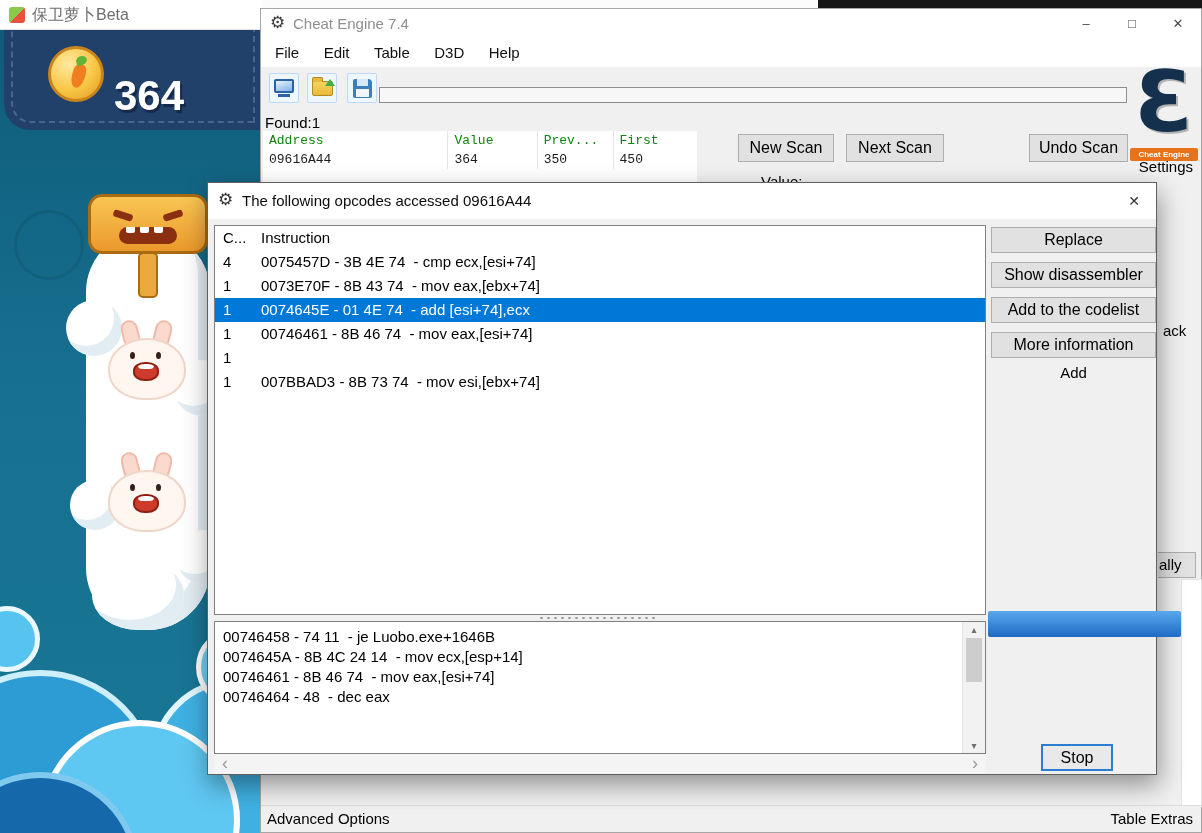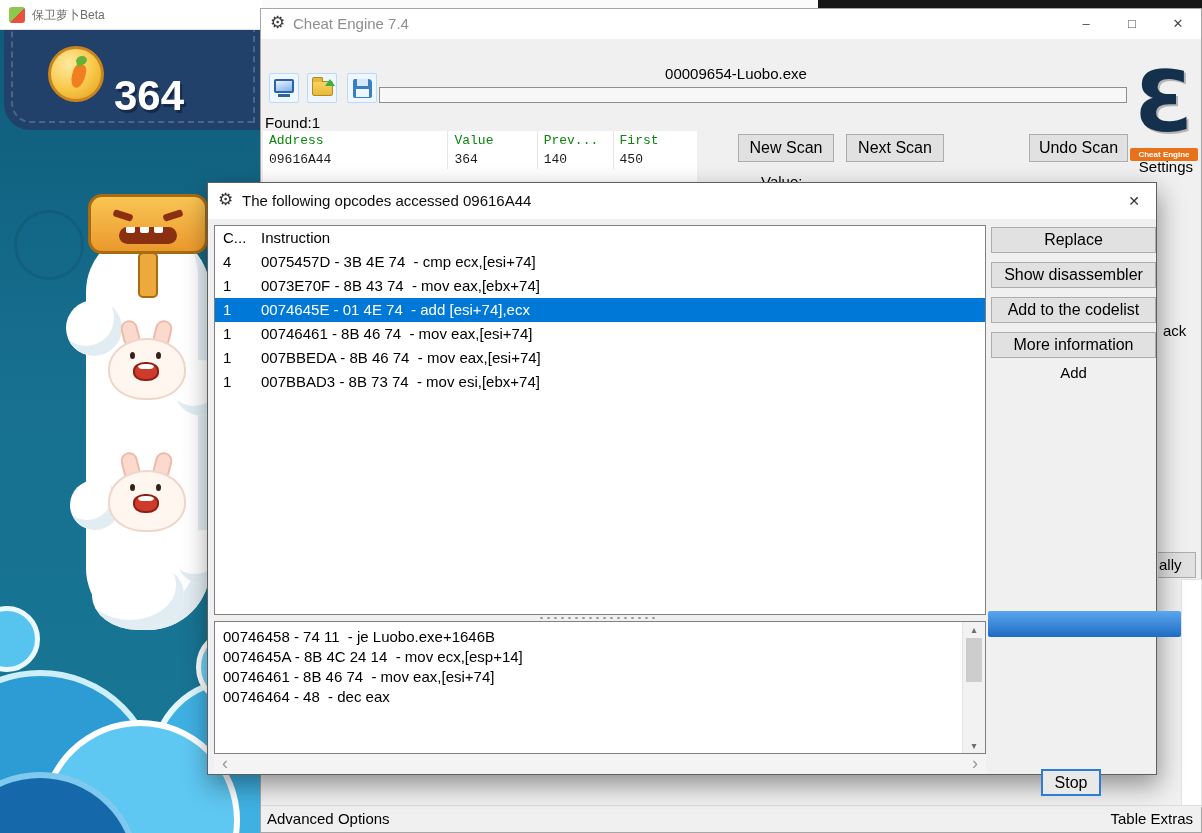--- a/index.html
+++ b/index.html
@@ -4,21 +4,21 @@
 <style>
   *{margin:0;padding:0;box-sizing:border-box}
   html,body{width:1202px;height:833px}
   body{position:relative;overflow:hidden;font-family:"Liberation Sans",sans-serif;background:#fff}
   .abs{position:absolute}
 
   
   #game{left:0;top:0;width:262px;height:833px;background:#0d5f7e;z-index:1}
   #game-titlebar{left:0;top:0;width:262px;height:30px;background:#fff;border-bottom:1px solid #e2e2e2}
   #game-icon{left:9px;top:7px;width:16px;height:16px;border-radius:3px;background:linear-gradient(135deg,#8cc84e 0 50%,#e8513d 50% 100%)}
-  #game-title{left:32px;top:0;line-height:30px;font-size:12px;color:#6e6e6e}
+  #game-title{left:32px;top:0;line-height:30px;font-size:16px;color:#6e6e6e}
   #scene{left:0;top:30px;width:262px;height:803px;overflow:hidden;background:linear-gradient(180deg,#0f5c7a,#177090 45%,#187795)}
   .swirl{border-radius:50%;border:3px solid rgba(0,0,0,.08)}
   #sw1{left:14px;top:180px;width:70px;height:70px}
   #sw2{left:214px;top:390px;width:56px;height:56px}
   #coin-panel{left:4px;top:0;width:258px;height:100px;background:#21416b;border-radius:0 0 0 26px}
   #stitch{left:7px;top:-4px;right:7px;bottom:7px;border:2px dashed #47658f;border-radius:0 0 0 20px}
   .coin{left:44px;top:16px;width:56px;height:56px;border-radius:50%;background:radial-gradient(circle at 35% 30%,#ffe9a0,#f8c645 55%,#dd9b25);border:3px solid #c9851c}
   .carrot{position:absolute;left:21px;top:15px;width:13px;height:24px;background:#f07f1f;border-radius:45% 45% 62% 62%;transform:rotate(16deg)}
   .leaf{position:absolute;left:25px;top:7px;width:11px;height:9px;background:#63b337;border-radius:60% 60% 60% 0;transform:rotate(-18deg)}
   #coin-count{left:110px;top:42px;font-size:42px;font-weight:bold;color:#fff;text-shadow:2px 3px 0 #16294a}
@@ -121,21 +121,21 @@
   #add-label{left:783px;top:181px;width:165px;text-align:center;font-size:15px;color:#000}
   #disasm{left:6px;top:438px;width:772px;height:133px;background:#fff;border:1px solid #808080;padding:5px 8px;font-size:15px;line-height:20px;color:#000}
   .dline{white-space:pre}
   #vscroll{left:754px;top:439px;width:23px;height:131px;background:#f2f2f2;border-left:1px solid #e4e4e4}
   .varrow{position:absolute;left:0;width:22px;text-align:center;font-size:10px;color:#6e6e6e}
   .varrow.up{top:2px}.varrow.dn{bottom:2px}
   .vthumb{position:absolute;left:3px;top:16px;width:16px;height:44px;background:#cdcdcd}
   #hscroll{left:6px;top:571px;width:772px;height:20px;background:#f4f4f4}
   .harrow{position:absolute;top:0;line-height:19px;font-size:18px;color:#9b9b9b}
   .harrow.l{left:8px}.harrow.r{right:8px}
-  #stop-btn{left:833px;top:586px;width:60px;height:27px;border:2px solid #2b7cd3;background:#e9e9e9}
+  #stop-btn{left:833px;top:561px;width:72px;height:27px;border:2px solid #2b7cd3;background:#e9e9e9}
 
   
   #blue-row{left:988px;top:611px;width:193px;height:26px;background:linear-gradient(180deg,#5aa7ee,#1f6bc4);border-radius:2px;z-index:20}
 </style>
 </head>
 <body>
 
 <div id="screen" class="abs" style="left:0;top:0;width:1202px;height:833px">
 
   <div class="abs" id="game">
@@ -201,48 +201,54 @@
 
   <div class="abs" id="ce">
     <div class="abs" id="ce-titlebar">
       <span class="abs" id="ce-icon">⚙</span>
       <span class="abs" id="ce-title">Cheat Engine 7.4</span>
       <span class="abs wctl" id="ce-min">–</span>
       <span class="abs wctl" id="ce-max">□</span>
       <span class="abs wctl" id="ce-close">✕</span>
     </div>
 
+    <div class="abs" id="ce-menubar">
+      <span class="mitem">File</span>
+      <span class="mitem">Edit</span>
+      <span class="mitem">Table</span>
+      <span class="mitem">D3D</span>
+      <span class="mitem">Help</span>
+    </div>
 
     <div class="abs tbtn" id="tool-process">
       <span class="mon"></span>
       <span class="monstand"></span>
     </div>
     <div class="abs tbtn" id="tool-open">
       <span class="folder"></span>
     </div>
     <div class="abs tbtn" id="tool-save">
       <span class="floppy"></span>
     </div>
 
-    <div class="abs" id="process-label">00009654-Luobo.exe</div>
     <div class="abs" id="progressbar"></div>
 
     <div class="abs" id="found"><span>Found:</span><span>1</span></div>
 
     <div class="abs" id="found-table">
       <div class="ftr fhead">
         <span class="fc0">Address</span>
           <span class="fc1">Value</span>
           <span class="fc2">Prev...</span>
           <span class="fc3">First</span>
       </div>
       <div class="ftr fdata">
         <span class="fc0">09616A44</span>
           <span class="fc1">364</span>
-          <span class="fc2">140</span>
+          <span class="fc2">350</span>
           <span class="fc3">450</span>
       </div>
     </div>
 
     <button class="btn" id="new-scan">New Scan</button>
     <button class="btn" id="next-scan">Next Scan</button>
     <button class="btn" id="undo-scan">Undo Scan</button>
 
     <div class="abs" id="value-label">Value:</div>
 
@@ -285,21 +291,20 @@
       <div class="oprow sel">
         <span class="opc">1</span>
           <span class="opi">0074645E - 01 4E 74  - add [esi+74],ecx</span>
       </div>
       <div class="oprow">
         <span class="opc">1</span>
           <span class="opi">00746461 - 8B 46 74  - mov eax,[esi+74]</span>
       </div>
       <div class="oprow">
         <span class="opc">1</span>
-          <span class="opi">007BBEDA - 8B 46 74  - mov eax,[esi+74]</span>
       </div>
       <div class="oprow">
         <span class="opc">1</span>
           <span class="opi">007BBAD3 - 8B 73 74  - mov esi,[ebx+74]</span>
       </div>
     </div>
 
     <div class="abs" id="splitter"></div>
 
     <button class="btn dbtn" id="db1">Show disassembler</button>

